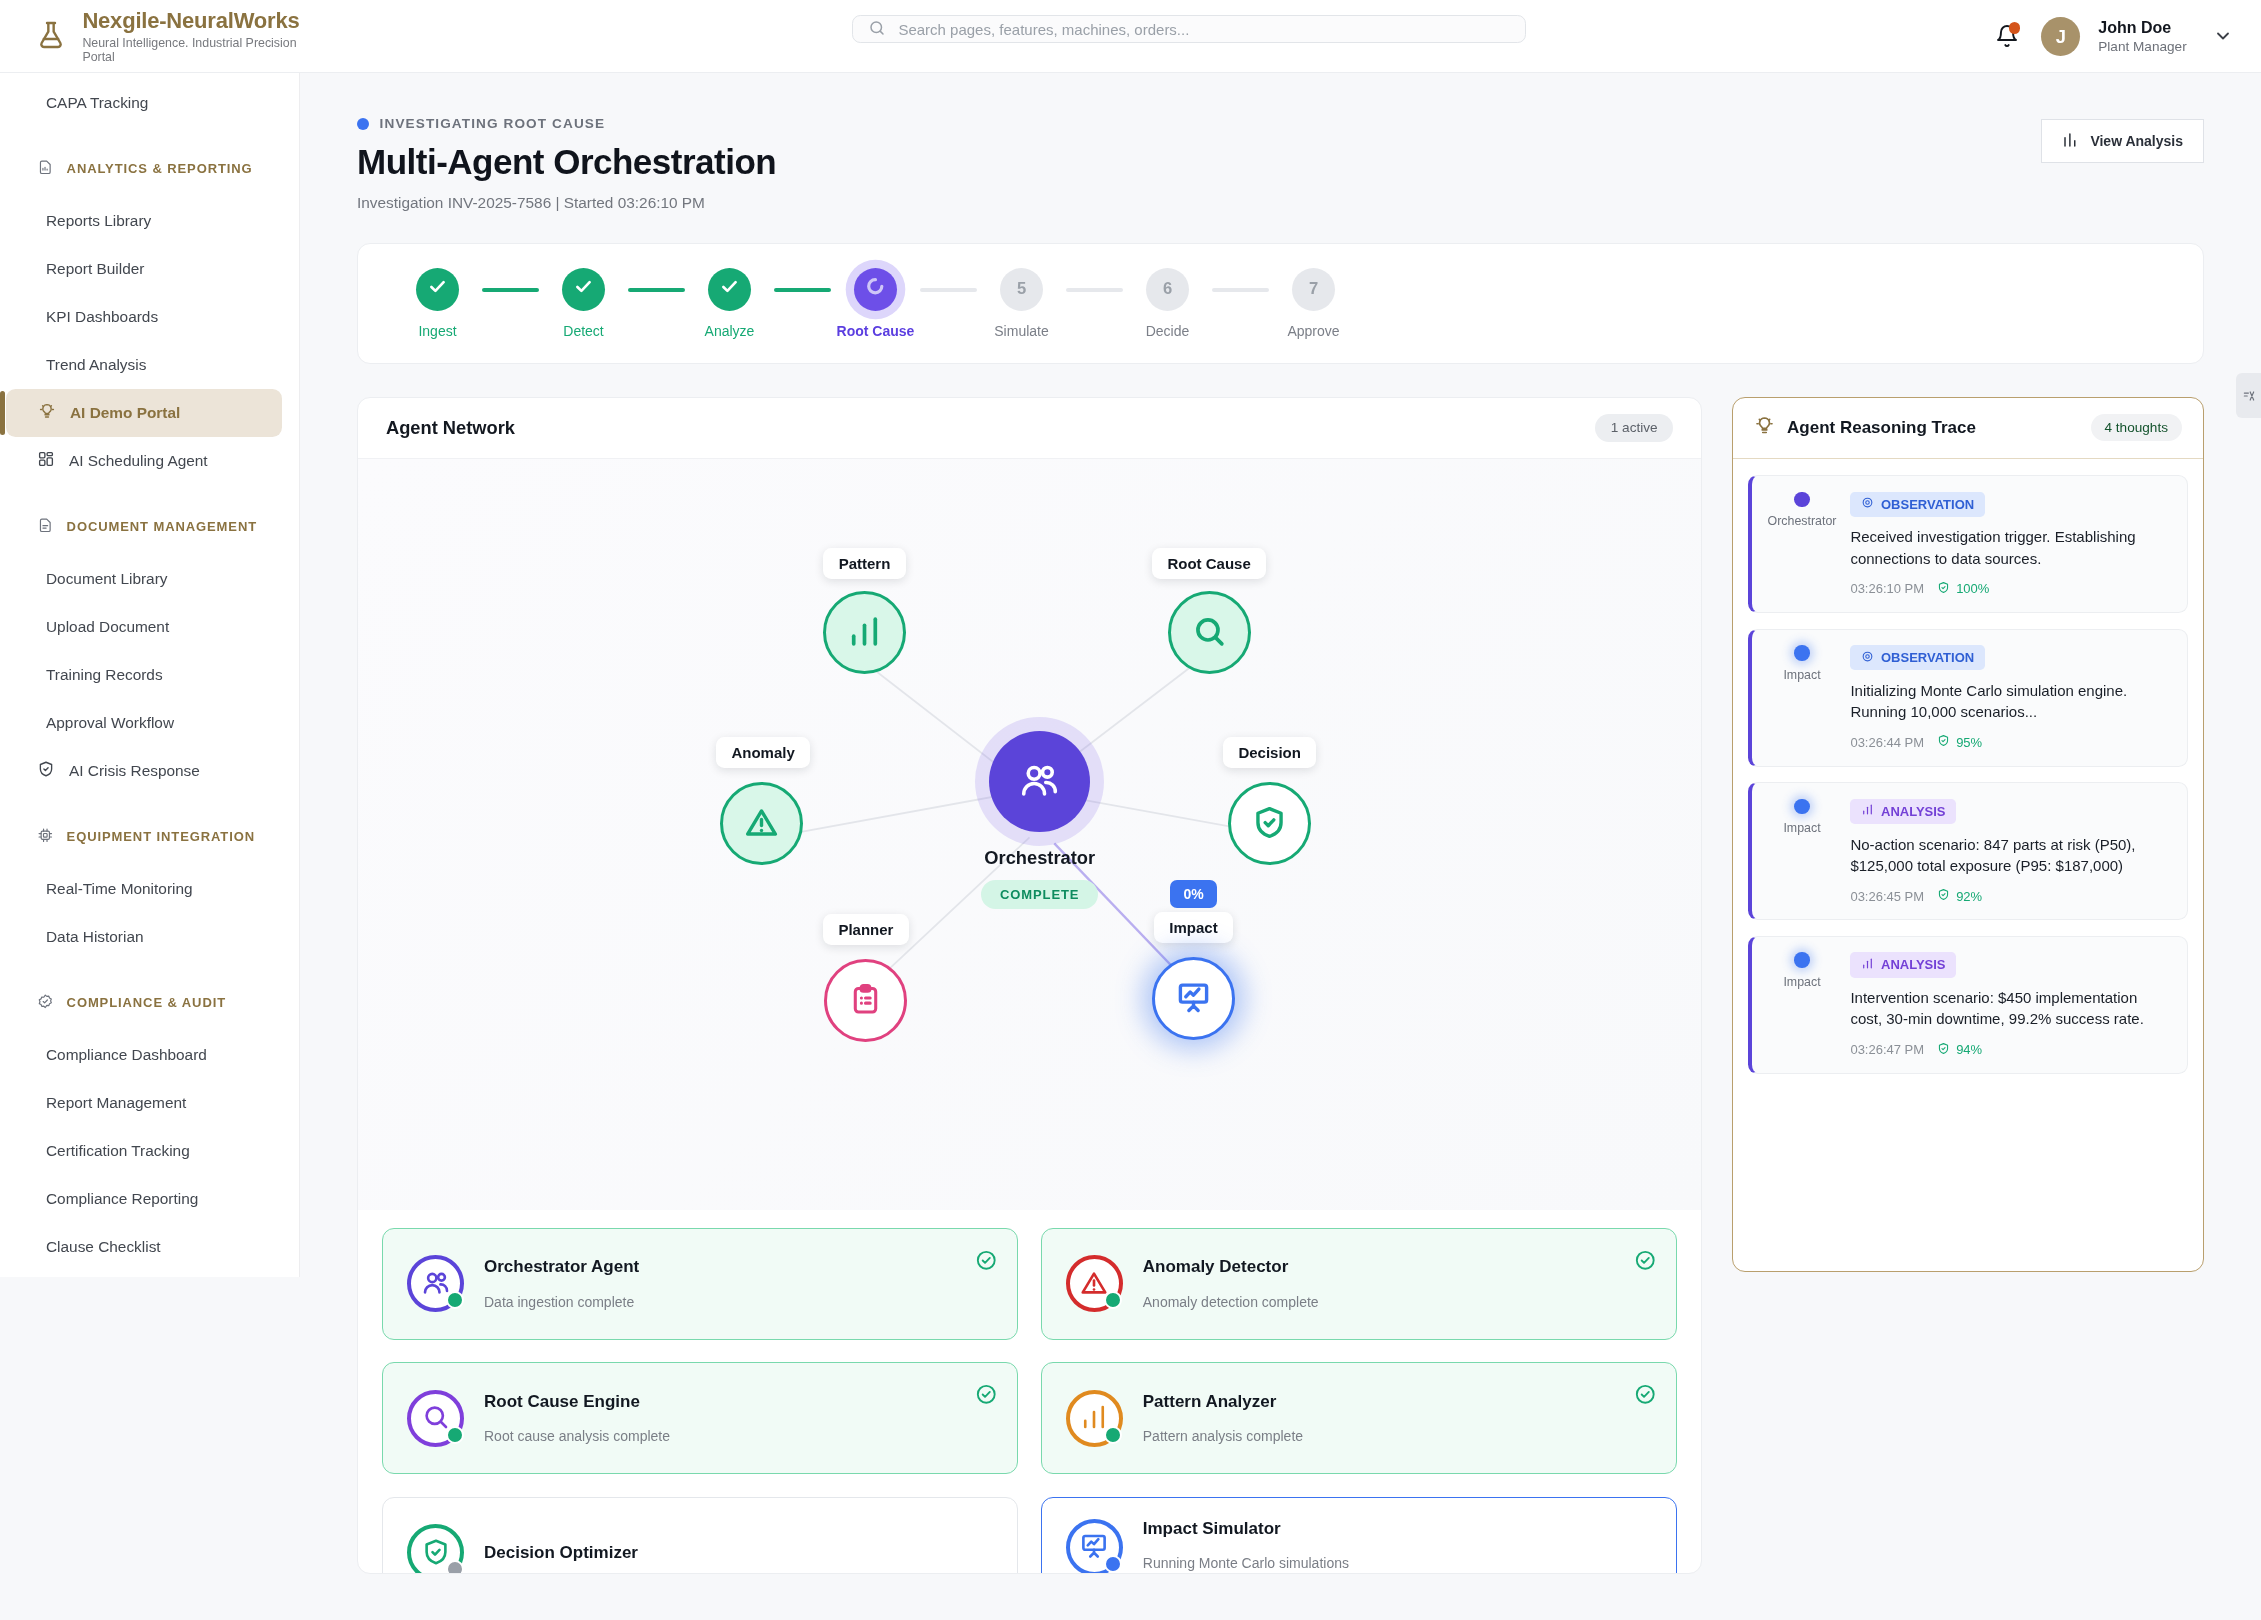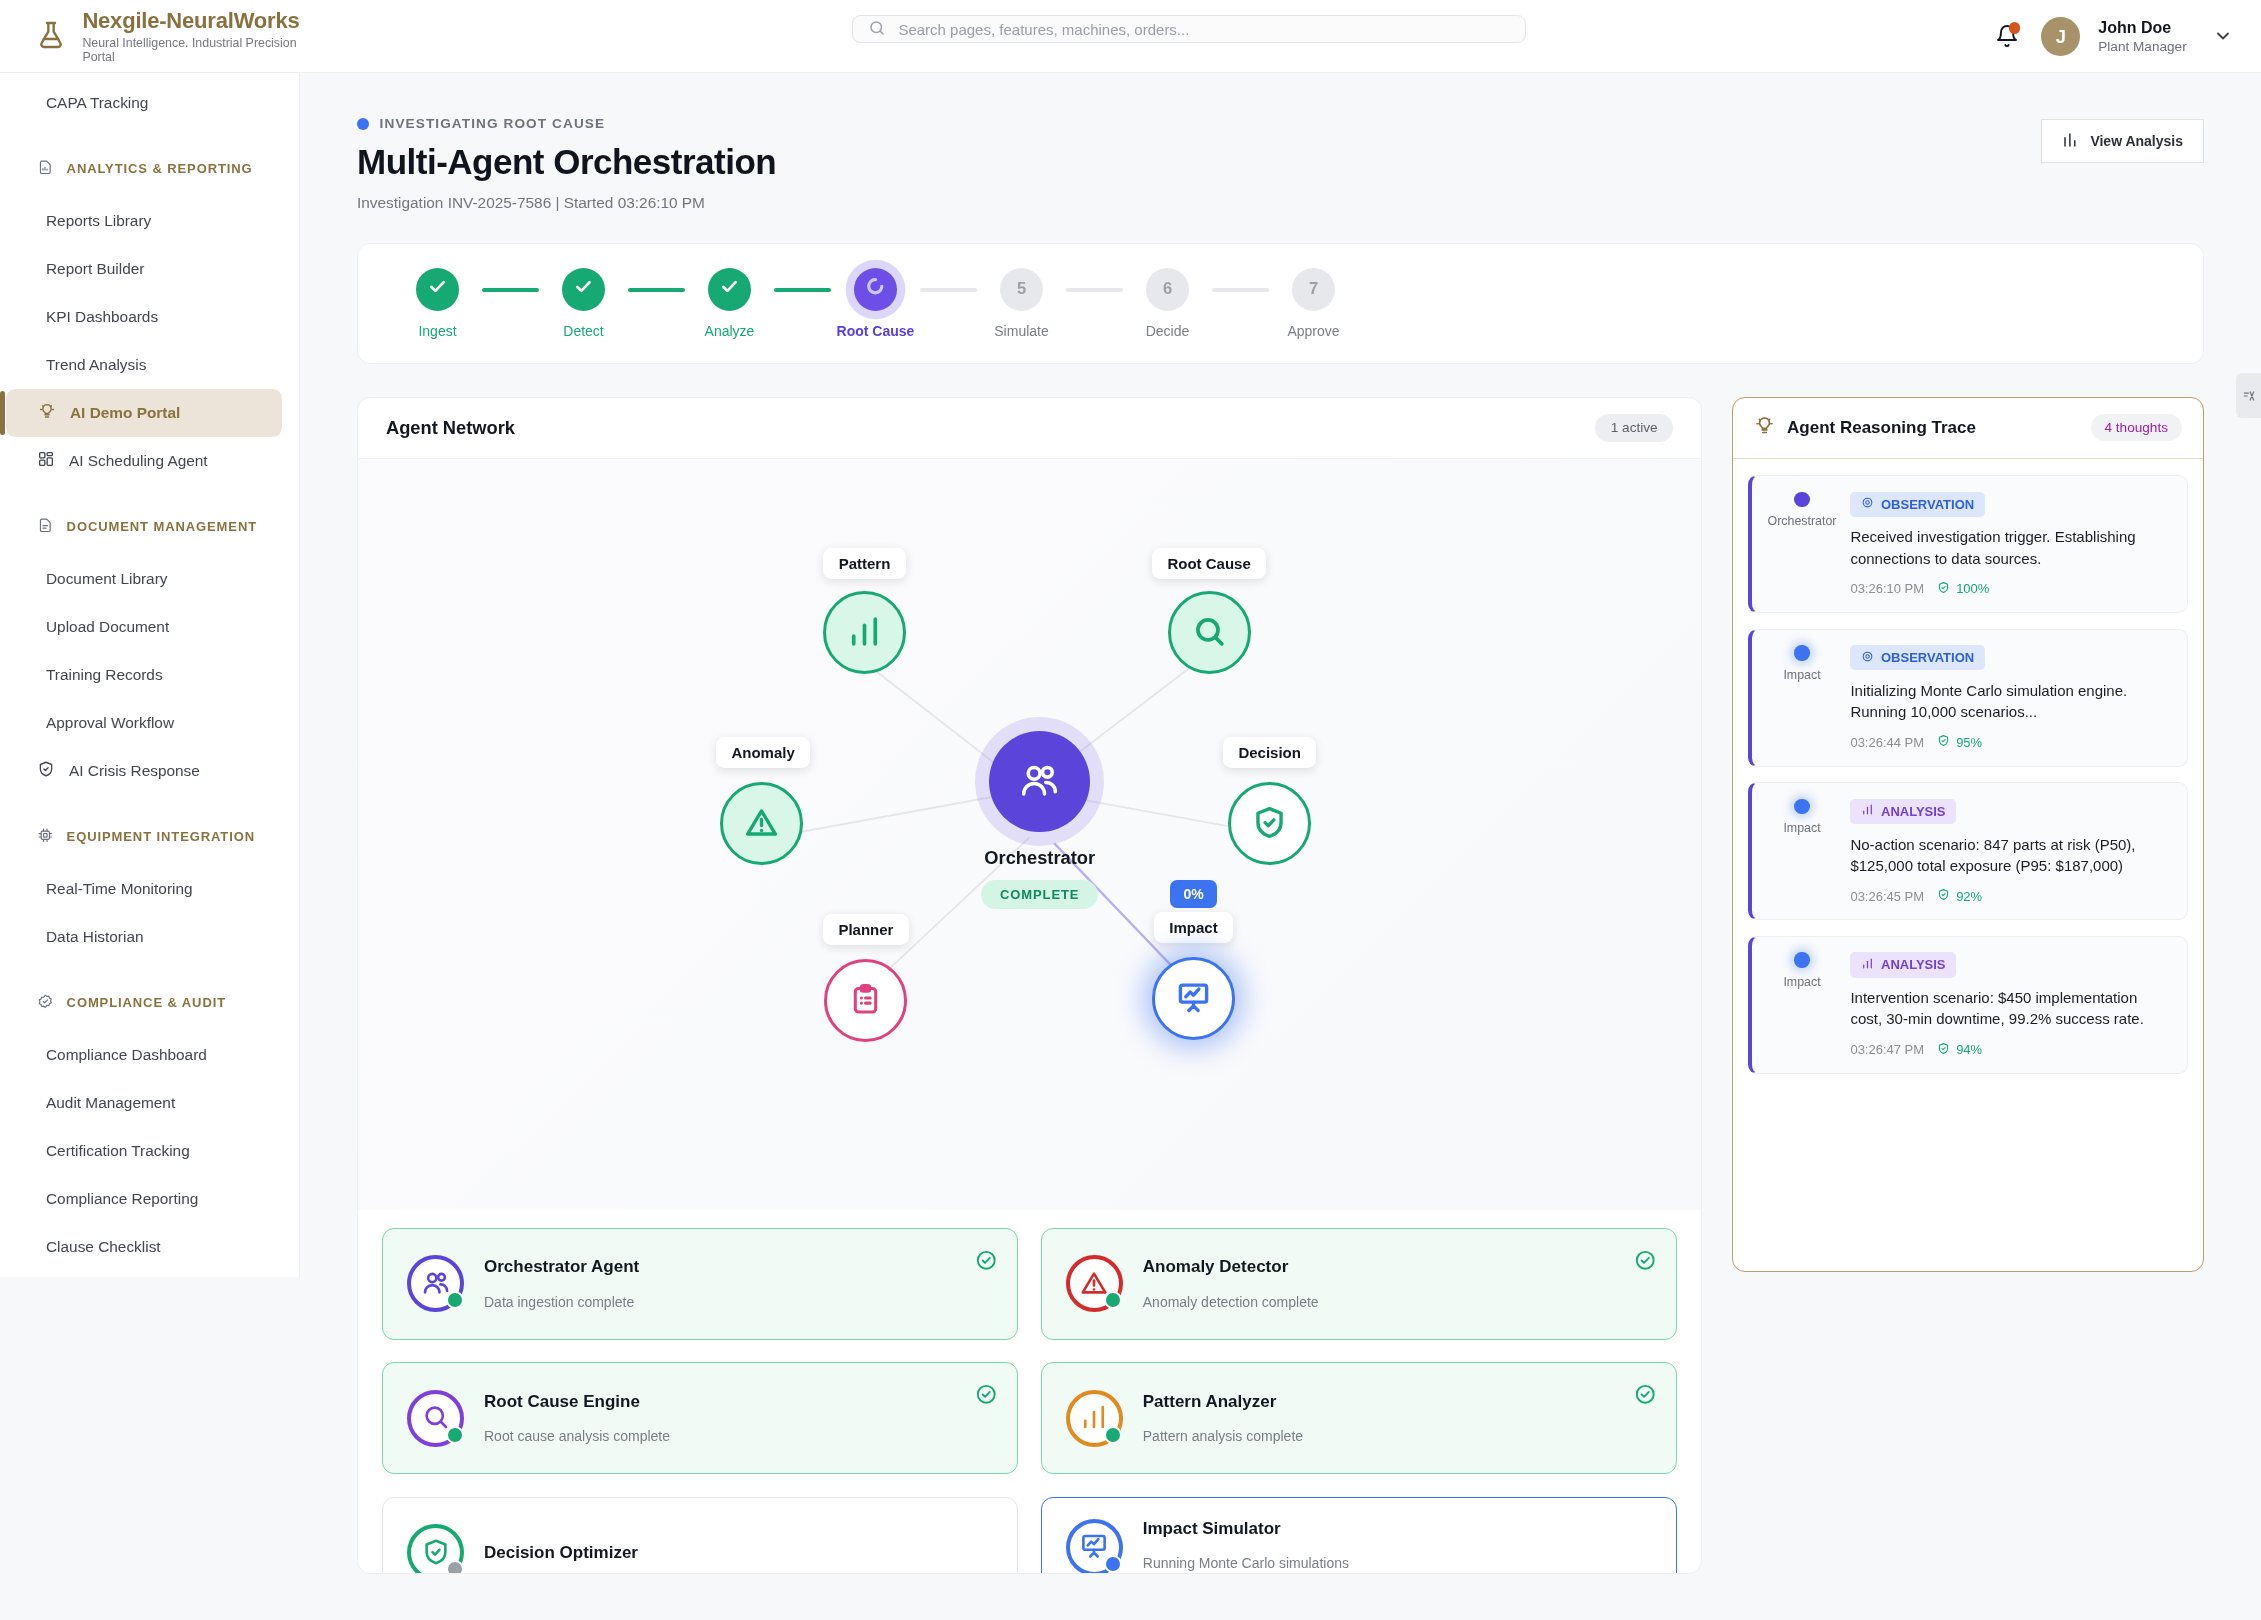--- a/index.html
+++ b/index.html
@@ -180,21 +180,21 @@
   
   .trace-card {
     width: 473px; background: #fff; border: 1.8px solid #b99f6d; border-radius: 13px;
     height: 875px; overflow: hidden;
   }
   .trace-head {
     height: 61px; display: flex; align-items: center; justify-content: space-between;
     padding: 0 21px; border-bottom: 1.2px solid #e4d9c2;
   }
   .trace-title { display: flex; align-items: center; gap: 12px; font-size: 17px; font-weight: 700; color: #121821; }
-  .trace-count { background: #f1f2f4; color: #a21caf; font-size: 13.6px; border-radius: 591px; padding: 6px 14px; }
+  .trace-count { background: #f1f2f4; color: #14532d; font-size: 13.6px; border-radius: 591px; padding: 6px 14px; }
   .trace-body { padding: 16.6px 15.4px; display: flex; flex-direction: column; gap: 15.4px; }
   .thought {
     border: 1.2px solid #eceef1; border-left: 4.7px solid #5b44d9; border-radius: 9.5px;
     background: #fafbfc; padding: 15.4px 16.6px; display: flex; gap: 15.4px;
   }
   .thought-left { width: 66px; display: flex; flex-direction: column; align-items: center; gap: 7px; flex: 0 0 auto; }
   .thought-dot { width: 15.4px; height: 15.4px; border-radius: 50%; background: #5b44d9; }
   .thought-dot.blue { background: #3b73f0; box-shadow: 0 0 9.5px 3.5px rgba(59,115,240,0.3); }
   .thought-agent { font-size: 12.4px; color: #6d727c; }
   .thought-right { flex: 1; display: flex; flex-direction: column; gap: 9.5px; }
@@ -348,21 +348,21 @@
       <span><svg width="16.6" height="16.6" viewBox="0 0 24 24" fill="none" stroke="#6d727c" stroke-width="1.7" stroke-linecap="round" stroke-linejoin="round">
           <path d="M12 3l2.2 1.9 2.9-.3 1 2.7 2.6 1.3-1 2.8 1 2.8-2.6 1.3-1 2.7-2.9-.3L12 21l-2.2-1.9-2.9.3-1-2.7-2.6-1.3 1-2.8-1-2.8 2.6-1.3 1-2.7 2.9.3z"></path>
           <path d="M9 12.3l2 2 4-4.2"></path>
         </svg></span>
       <span>COMPLIANCE &amp; AUDIT</span>
     </div>
     <div class="nav-item">
       <span>Compliance Dashboard</span>
     </div>
     <div class="nav-item">
-      <span>Audit Management</span>
+      <span>Report Management</span>
     </div>
     <div class="nav-item">
       <span>Certification Tracking</span>
     </div>
     <div class="nav-item">
       <span>Compliance Reporting</span>
     </div>
     <div class="nav-item">
       <span>Clause Checklist</span>
     </div>

